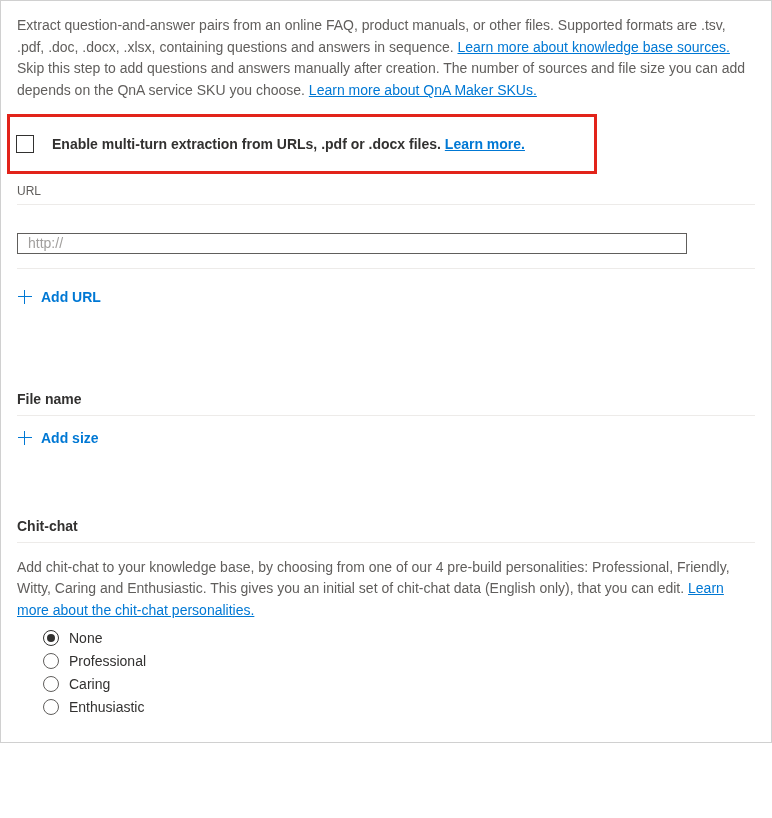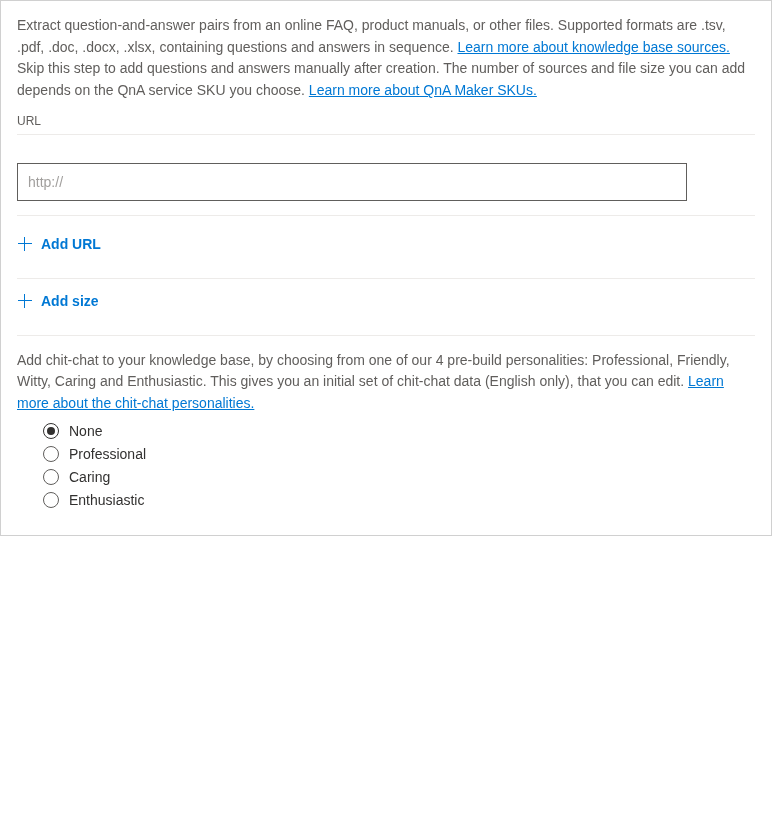--- a/index.html
+++ b/index.html
@@ -63,21 +63,21 @@
       margin-bottom: 6px;
       text-transform: none;
     }
     .divider-top {
       border-top: 1px solid #edebe9;
       height: 0;
       margin-bottom: 14px;
     }
     .url-input {
       width: 670px;
-      height: 38px;
+      height: 21px;
       border: 1px solid #605e5c;
       padding: 0 10px;
       font-size: 14px;
       color: #a21caf;
       outline: none;
       margin: 14px 0 14px 0;
       font-family: inherit;
     }
     .url-input::placeholder {
       color: #a19f9d;
@@ -179,36 +179,44 @@
 </head>
 <body>
 
 <div class="panel">
 
 
   <div class="desc">
     <span>Extract question-and-answer pairs from an online FAQ, product manuals, or other files. Supported formats are .tsv, .pdf, .doc, .docx, .xlsx, containing questions and answers in sequence. </span><a href="#" class="link">Learn more about knowledge base sources. </a><span>Skip this step to add questions and answers manually after creation. The number of sources and file size you can add depends on the QnA service SKU you choose. </span><a href="#" class="link">Learn more about QnA Maker SKUs.</a>
   </div>
 
+  <div class="multiturn-box">
+    <div class="checkbox"></div>
+    <div class="multiturn-label">
+      <span>Enable multi-turn extraction from URLs, .pdf or .docx files. </span><a href="#" class="link">Learn more.</a>
+    </div>
+  </div>
 
   <div class="section-label">URL</div>
   <div class="divider-top"></div>
   <input type="text" class="url-input" placeholder="http://" style="">
   <div class="divider-bot"></div>
   <div class="add-btn">
     <span class="plus-icon"></span>
     <span>Add URL</span>
   </div>
 
+  <div class="section-heading fn">File name</div>
   <div class="divider"></div>
   <div class="add-btn">
     <span class="plus-icon"></span>
     <span>Add size</span>
   </div>
 
+  <div class="section-heading">Chit-chat</div>
   <div class="divider"></div>
   <div class="chit-desc">
     <span>Add chit-chat to your knowledge base, by choosing from one of our 4 pre-build personalities: Professional, Friendly, Witty, Caring and Enthusiastic. This gives you an initial set of chit-chat data (English only), that you can edit. </span><a href="#" class="link">Learn more about the chit-chat personalities.</a>
   </div>
 
   <div class="radio-group" id="radio-group">
       <div class="radio-item">
         <div class="radio-outer selected">
           <div class="radio-inner"></div>
         </div>

